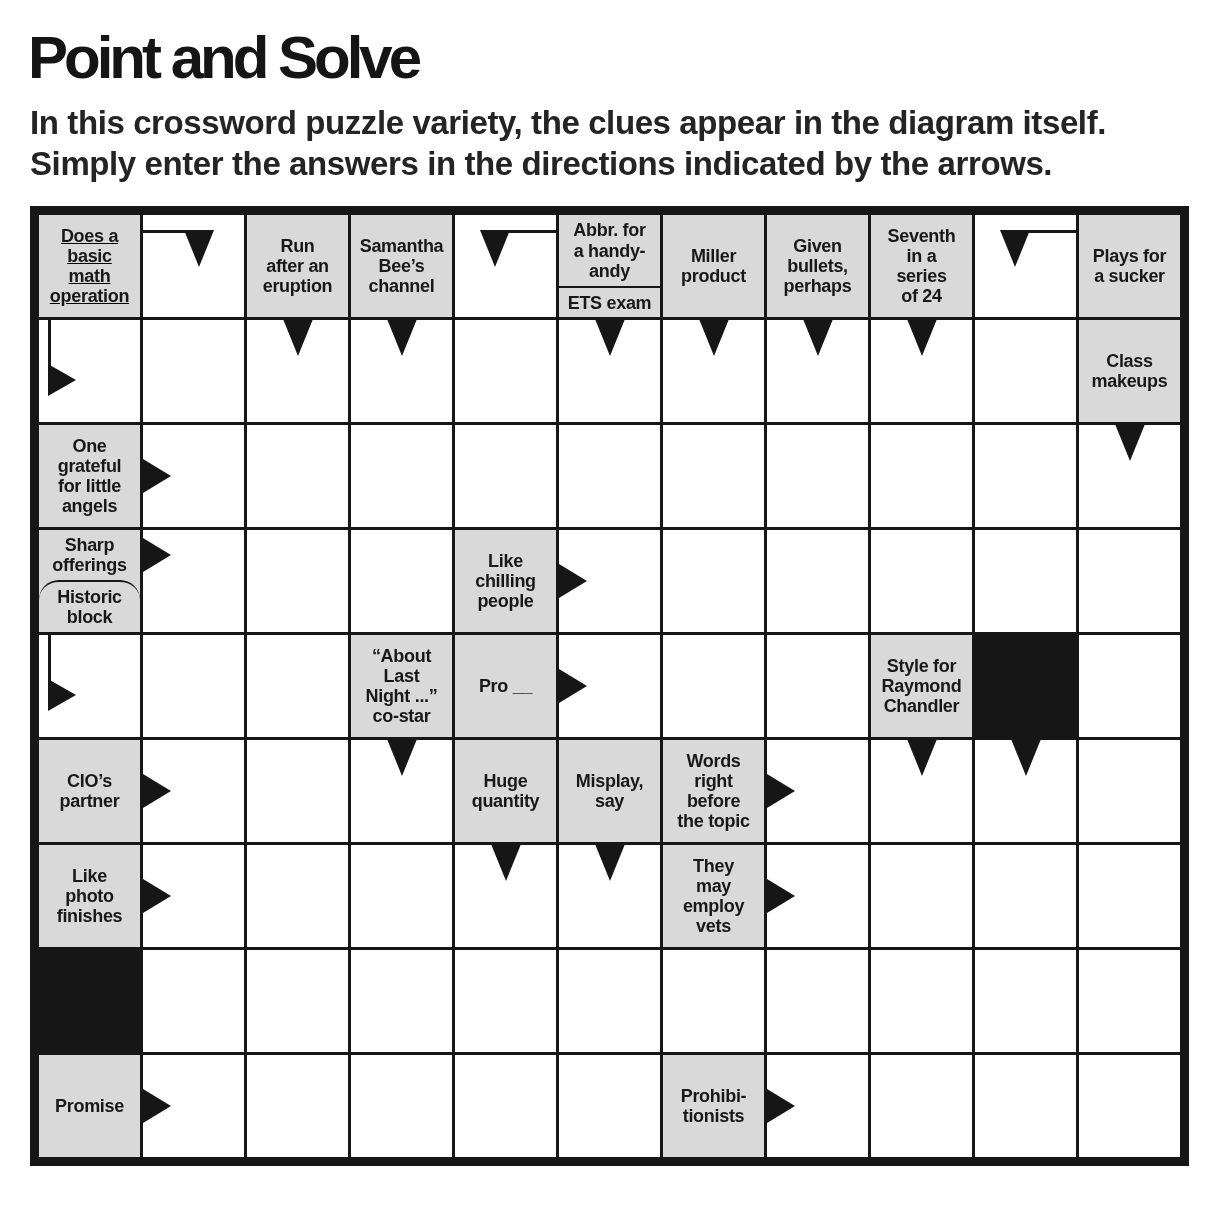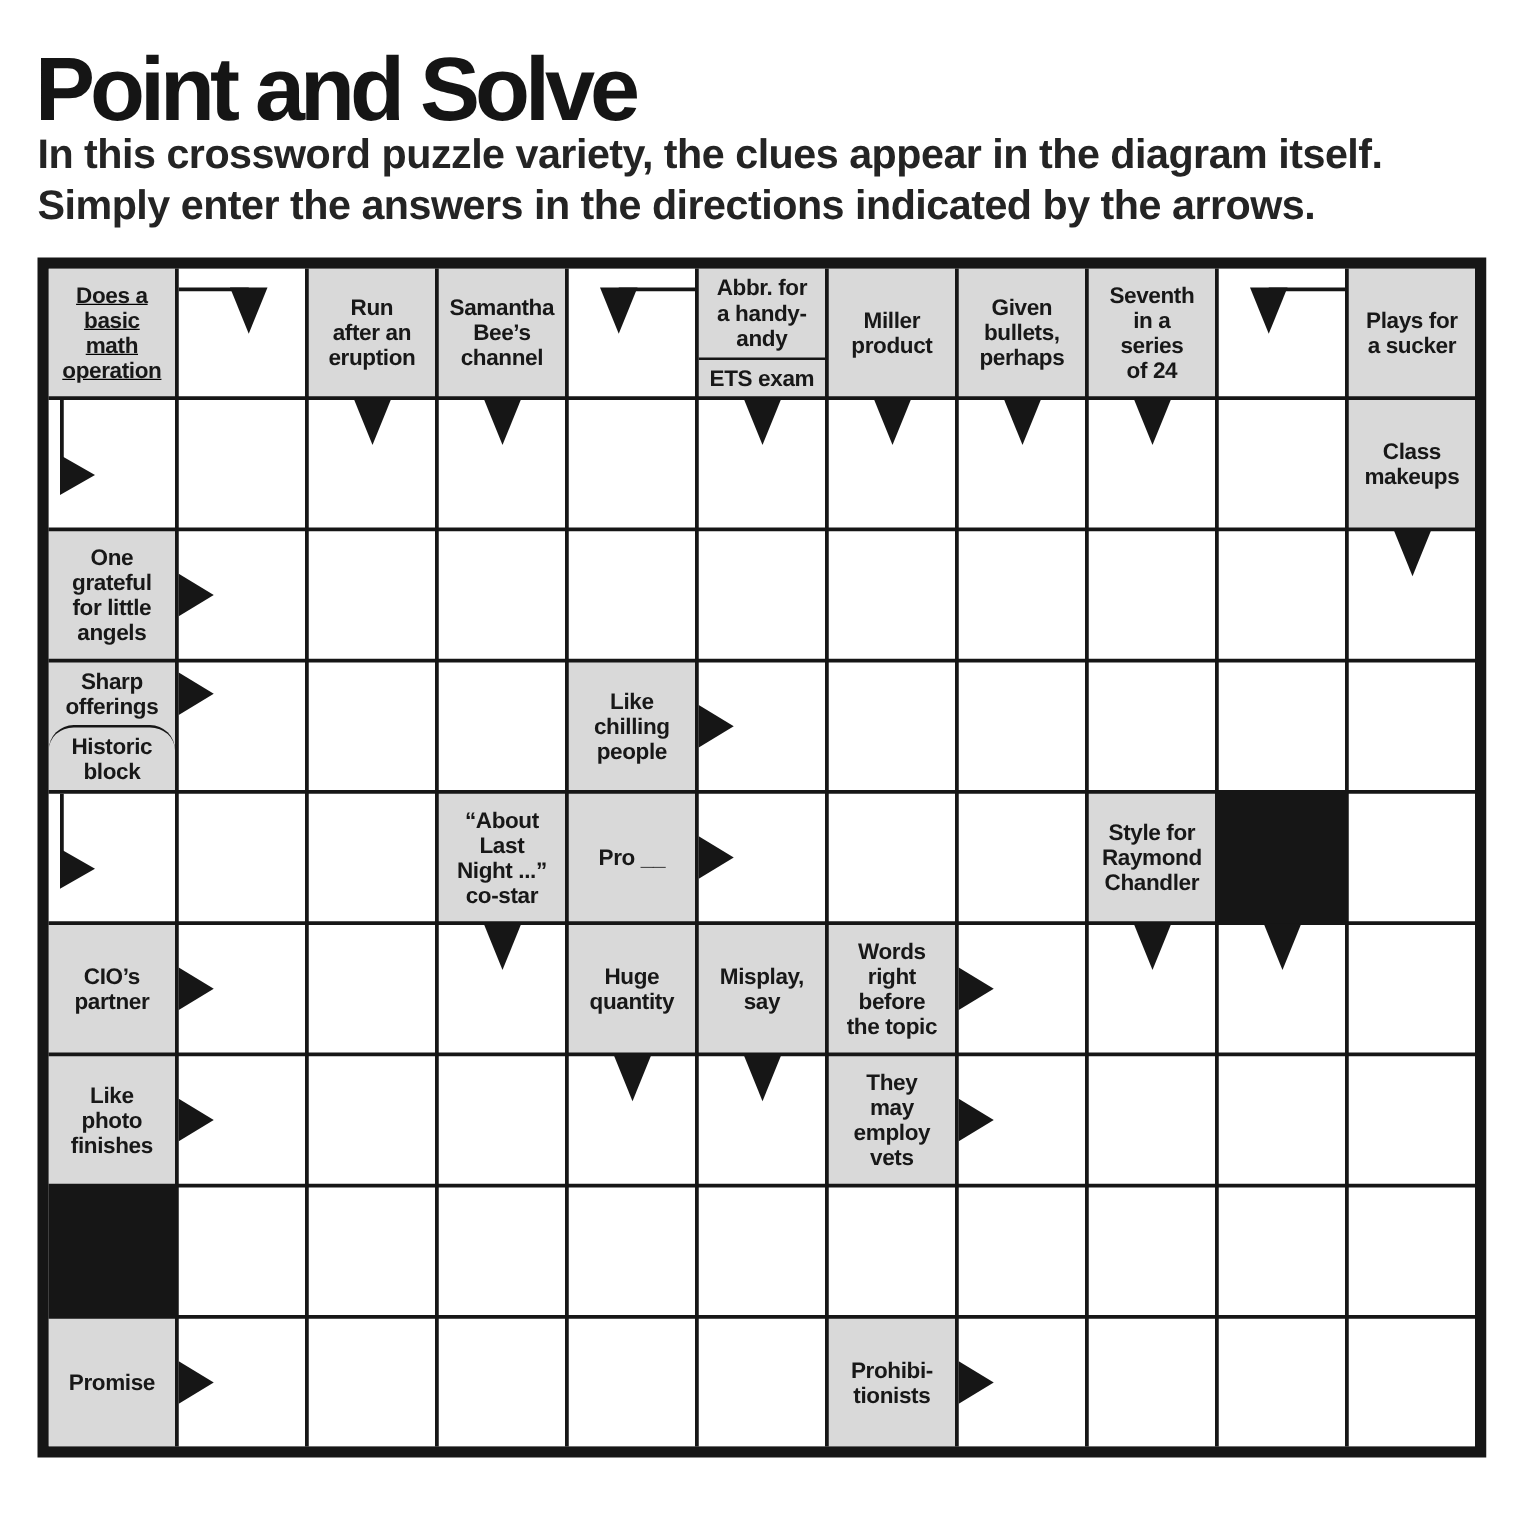--- a/index.html
+++ b/index.html
@@ -5,21 +5,21 @@
   :root{
     --ink:#161616;
     --clue-bg:#d9d9d9;
   }
   html,body{
     margin:0;padding:0;width:1224px;height:1222px;background:#ffffff;
     font-family:"Liberation Sans", sans-serif;overflow:hidden;position:relative;
   }
   .page-title{
     position:absolute;left:28px;top:-12px;
-    font-size:72px;font-weight:bold;letter-spacing:-4px;color:#151515;
+    font-size:60px;font-weight:bold;letter-spacing:-4px;color:#151515;
     line-height:1.0;white-space:nowrap;
   }
   .instructions{
     position:absolute;left:30px;top:103px;
     font-size:33px;font-weight:bold;color:#242424;letter-spacing:-0.4px;
     line-height:1.23;
   }
   .grid-frame{
     position:absolute;left:30px;top:206px;
     border:9px solid var(--ink);

